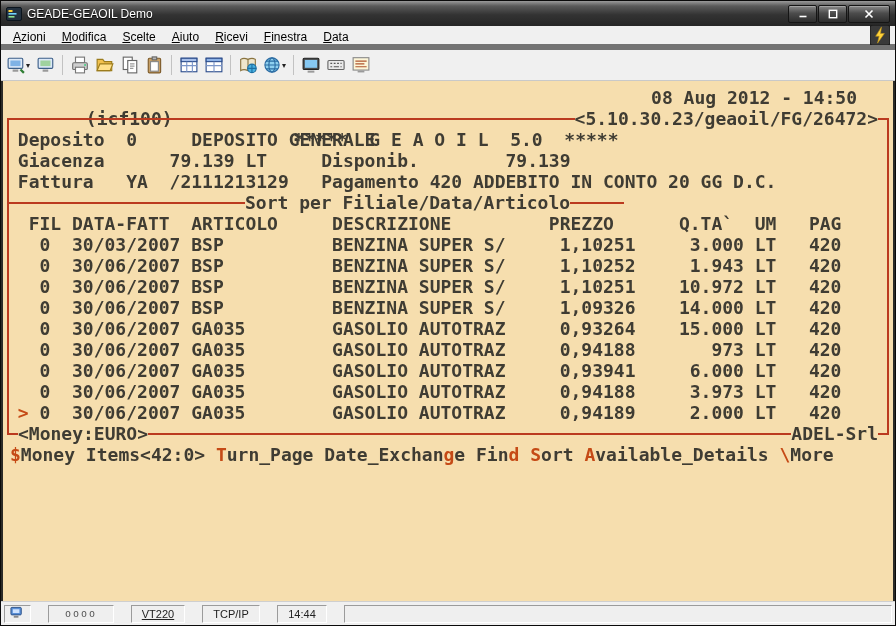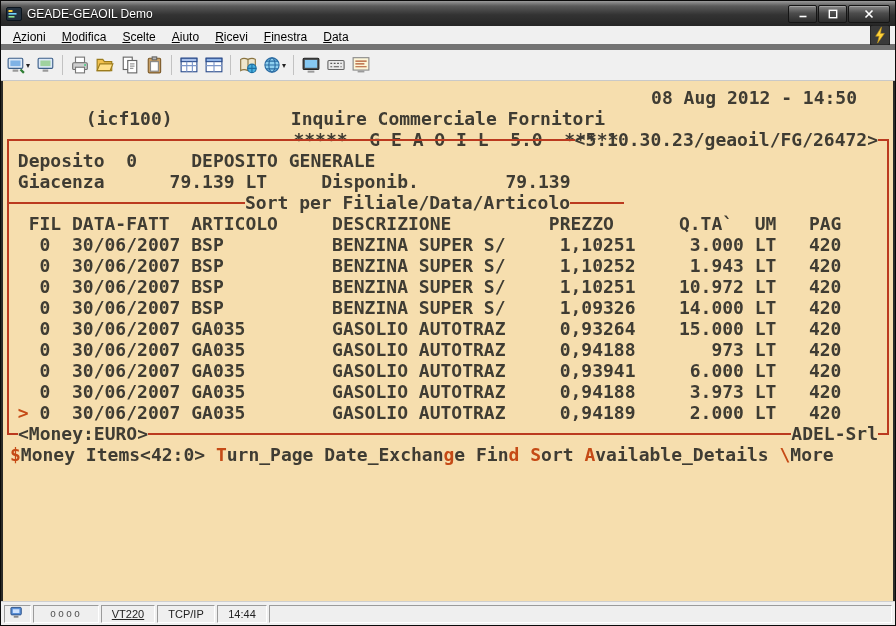--- a/index.html
+++ b/index.html
@@ -46,21 +46,21 @@
 .vline.left{left:0;}
 .vline.right{right:0;}
 .rline{display:flex;align-items:center;height:21px;white-space:pre;}
 .rule{border-top:2px solid var(--rule);height:0;}
 .rule.w1{width:11px;}
 .rule.flex{flex:1;}
 .rule.w22{width:238px;}
 .rule.w5{width:54px;}
 .hl{color:var(--accent);}
 .marker{display:inline-block;width:2ch;text-align:right;color:var(--accent);}
-.statusbar{height:24px;flex:0 0 24px;background:#f0f0f0;display:flex;align-items:center;gap:2px;
+.statusbar{height:24px;flex:0 0 24px;background:#f0f0f0;display:flex;align-items:center;gap:17px;
   padding:2px 3px;font-size:11px;color:#222;border-top:1px solid #cfcfcf;}
 .cell{height:18px;border:1px solid;border-color:#9b9b9b #fff #fff #9b9b9b;display:flex;align-items:center;
   justify-content:center;padding:0 4px;background:#efefef;}
 .c-icon{width:27px;}
 .c-dots{width:66px;font-family:"DejaVu Sans Mono",monospace;font-size:10px;letter-spacing:2px;color:#555;}
 .c-type{width:54px;text-decoration:underline;}
 .c-proto{width:58px;}
 .c-time{width:50px;}
 .c-rest{flex:1;}
 button{font-family:inherit;}
@@ -245,47 +245,47 @@
         </span>
       </button>
     </div>
 
   <div class="terminal">
     <div class="tline status-line">
       <span class="sl-left"> (icf100)</span>
       <span class="sl-center">*****  G E A O I L  5.0  *****</span>
       <span class="sl-right">08 Aug 2012 - 14:50</span>
     </div>
-    <div class="tline subtitle">Inquire Commerciale Fornitori</div>
 
     <div class="term-box">
       <div class="vline left"></div>
       <div class="vline right"></div>
 
       <div class="rline">
         <span class="rule w1"></span>
         <span class="rule flex"></span>
         <span>&lt;5.10.30.23/geaoil/FG/26472&gt;</span>
         <span class="rule w1"></span>
       </div>
 
       <div>
           <div class="tline"> Deposito  0     DEPOSITO GENERALE</div>
           <div class="tline"> Giacenza      79.139 LT     Disponib.        79.139</div>
+          <div class="tline"> Fattura   YA  /2111213129   Pagamento 420 ADDEBITO IN CONTO 20 GG D.C.</div>
         </div>
 
       <div class="rline">
         <span class="rule w22"></span>
         <span>Sort per Filiale/Data/Articolo</span>
         <span class="rule w5"></span>
       </div>
 
       <div class="tline thead">  FIL DATA-FATT  ARTICOLO     DESCRIZIONE         PREZZO      Q.TA`  UM   PAG</div>
       <div>
-          <div class="tline"><span class="marker"> </span><span> 0  30/06/2007 BSP          BENZINA SUPER S/     1,10251     3.000 LT   420</span></div>
+          <div class="tline"><span class="marker"> </span><span> 0  30/03/2007 BSP          BENZINA SUPER S/     1,10251     3.000 LT   420</span></div>
           <div class="tline"><span class="marker"> </span><span> 0  30/06/2007 BSP          BENZINA SUPER S/     1,10252     1.943 LT   420</span></div>
           <div class="tline"><span class="marker"> </span><span> 0  30/06/2007 BSP          BENZINA SUPER S/     1,10251    10.972 LT   420</span></div>
           <div class="tline"><span class="marker"> </span><span> 0  30/06/2007 BSP          BENZINA SUPER S/     1,09326    14.000 LT   420</span></div>
           <div class="tline"><span class="marker"> </span><span> 0  30/06/2007 GA035        GASOLIO AUTOTRAZ     0,93264    15.000 LT   420</span></div>
           <div class="tline"><span class="marker"> </span><span> 0  30/06/2007 GA035        GASOLIO AUTOTRAZ     0,94188       973 LT   420</span></div>
           <div class="tline"><span class="marker"> </span><span> 0  30/06/2007 GA035        GASOLIO AUTOTRAZ     0,93941     6.000 LT   420</span></div>
           <div class="tline"><span class="marker"> </span><span> 0  30/06/2007 GA035        GASOLIO AUTOTRAZ     0,94188     3.973 LT   420</span></div>
           <div class="tline"><span class="marker">&gt;</span><span> 0  30/06/2007 GA035        GASOLIO AUTOTRAZ     0,94189     2.000 LT   420</span></div>
         </div>
 

